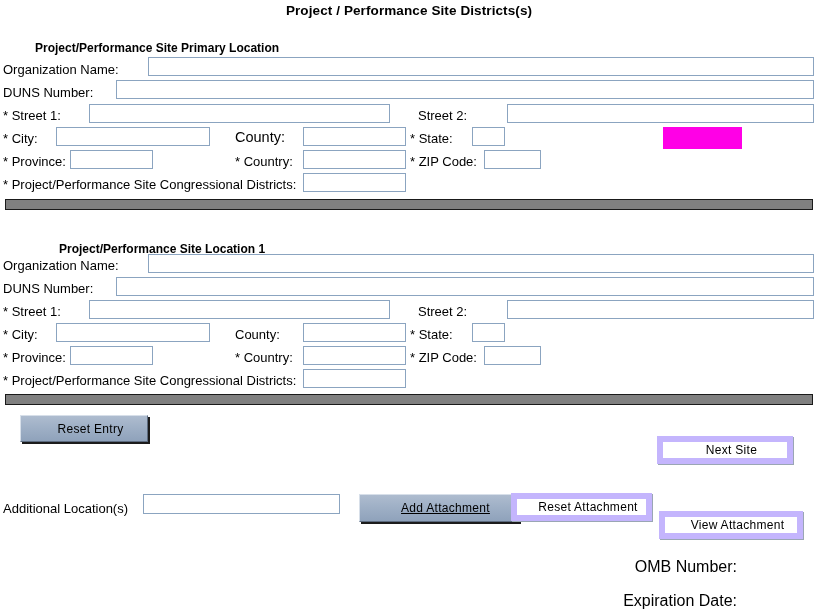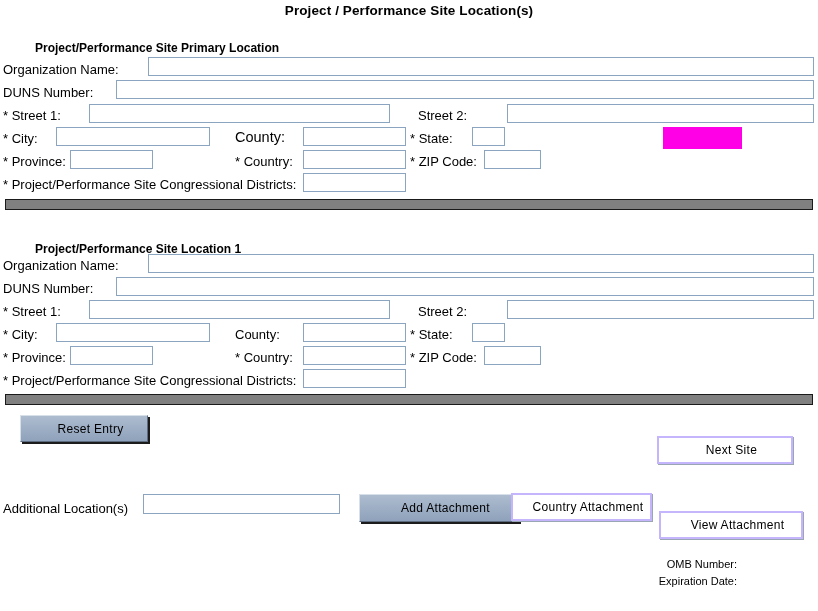--- a/index.html
+++ b/index.html
@@ -86,41 +86,41 @@
     border-top: 1px solid #d7dfe9;
     border-left: 1px solid #d7dfe9;
     border-right: 1px solid #5d6c80;
     border-bottom: 1px solid #5d6c80;
     box-shadow: 2px 2px 0 0 #1c1c1c;
     letter-spacing: 0.3px;
   }
   
   .btn-white {
     background: #ffffff;
-    border: 2px solid #c4b5fd;
+    border: 6px solid #c4b5fd;
     box-shadow: inset 0 0 0 1px #ffffff, 1px 1px 0 0 #9aa6b4;
     letter-spacing: 0.3px;
   }
 
   
   #state-highlight-marker {
     background: #ff00e6;
   }
 
   
   .footer-line {
-    font-size: 11px;
+    font-size: 16px;
     text-align: right;
     white-space: nowrap;
   }
 </style>
 </head>
 <body>
 
-<div class="abs" id="form-title">Project / Performance Site Location(s)</div>
+<div class="abs" id="form-title">Project / Performance Site Districts(s)</div>
 
 <div class="abs section-heading" style="top:41px;">Project/Performance Site Primary Location</div>
 
 <div class="abs lbl" style="left:3px; top:62px;">Organization Name:</div>
 <input class="abs inp" style="left: 148px; top: 57px; width: 666px;" type="text" value="">
 
 <div class="abs lbl" style="left:3px; top:85px;">DUNS Number:</div>
 <input class="abs inp" style="left: 116px; top: 80px; width: 698px;" type="text" value="">
 
 <div class="abs lbl" style="left:3px; top:108px;">* Street 1:</div>
@@ -141,21 +141,21 @@
 <div class="abs lbl" style="left:235px; top:154px;">* Country:</div>
 <input class="abs inp" style="left: 303px; top: 150px; width: 103px;" type="text" value="">
 <div class="abs lbl" style="left:410px; top:154px;">* ZIP Code:</div>
 <input class="abs inp" style="left: 484px; top: 150px; width: 57px;" type="text" value="">
 
 <div class="abs lbl" style="left:3px; top:177px;">* Project/Performance Site Congressional Districts:</div>
 <input class="abs inp" style="left: 303px; top: 173px; width: 103px;" type="text" value="">
 
 <div class="abs sep-bar" style="left:5px; top:199px; width:808px;"></div>
 
-<div class="abs section-heading" style="top:242px;">Project/Performance Site Location 1</div>
+<div class="abs section-heading" style="top:242px;margin-left:24px;">Project/Performance Site Location 1</div>
 
 <div class="abs lbl" style="left:3px; top:258px;">Organization Name:</div>
 <input class="abs inp" style="left: 148px; top: 254px; width: 666px;" type="text" value="">
 
 <div class="abs lbl" style="left:3px; top:281px;">DUNS Number:</div>
 <input class="abs inp" style="left: 116px; top: 277px; width: 698px;" type="text" value="">
 
 <div class="abs lbl" style="left:3px; top:304px;">* Street 1:</div>
 <input class="abs inp" style="left: 89px; top: 300px; width: 301px;" type="text" value="">
 <div class="abs lbl" style="left:418px; top:304px;">Street 2:</div>
@@ -180,18 +180,18 @@
 
 <div class="abs sep-bar" style="left:5px; top:394px; width:808px;"></div>
 
 <div class="abs btn btn-blue" style="left:20px; top:415px; width:128px; height:27px;">Reset Entry</div>
 
 <div class="abs btn btn-white" style="left:657px; top:436px; width:136px; height:28px;">Next Site</div>
 
 <div class="abs lbl" style="left:3px; top:501px;text-align:center;">Additional Location(s)</div>
 <input class="abs inp tall" style="left: 143px; top: 494px; width: 197px;" type="text" value="">
 
-<div class="abs btn btn-blue" style="left:359px; top:494px; width:160px; height:28px;">Add Attachment</div>
-<div class="abs btn btn-white" style="left:511px; top:493px; width:141px; height:28px;">Country Attachment</div>
+<div class="abs btn btn-blue" style="left:359px; top:494px; width:160px; height:28px;text-decoration:underline;">Add Attachment</div>
+<div class="abs btn btn-white" style="left:511px; top:493px; width:141px; height:28px;">Reset Attachment</div>
 <div class="abs btn btn-white" style="left:659px; top:493px; width:144px; height:28px;margin-top:18px;">View  Attachment</div>
 
 <div class="abs footer-line" style="left:537px; top:558px; width:200px;">OMB Number:</div>
-<div class="abs footer-line" style="left:537px; top:575px; width:200px;">Expiration Date:</div>
+<div class="abs footer-line" style="left:537px; top:592px; width:200px;">Expiration Date:</div>
 
 </body></html>

